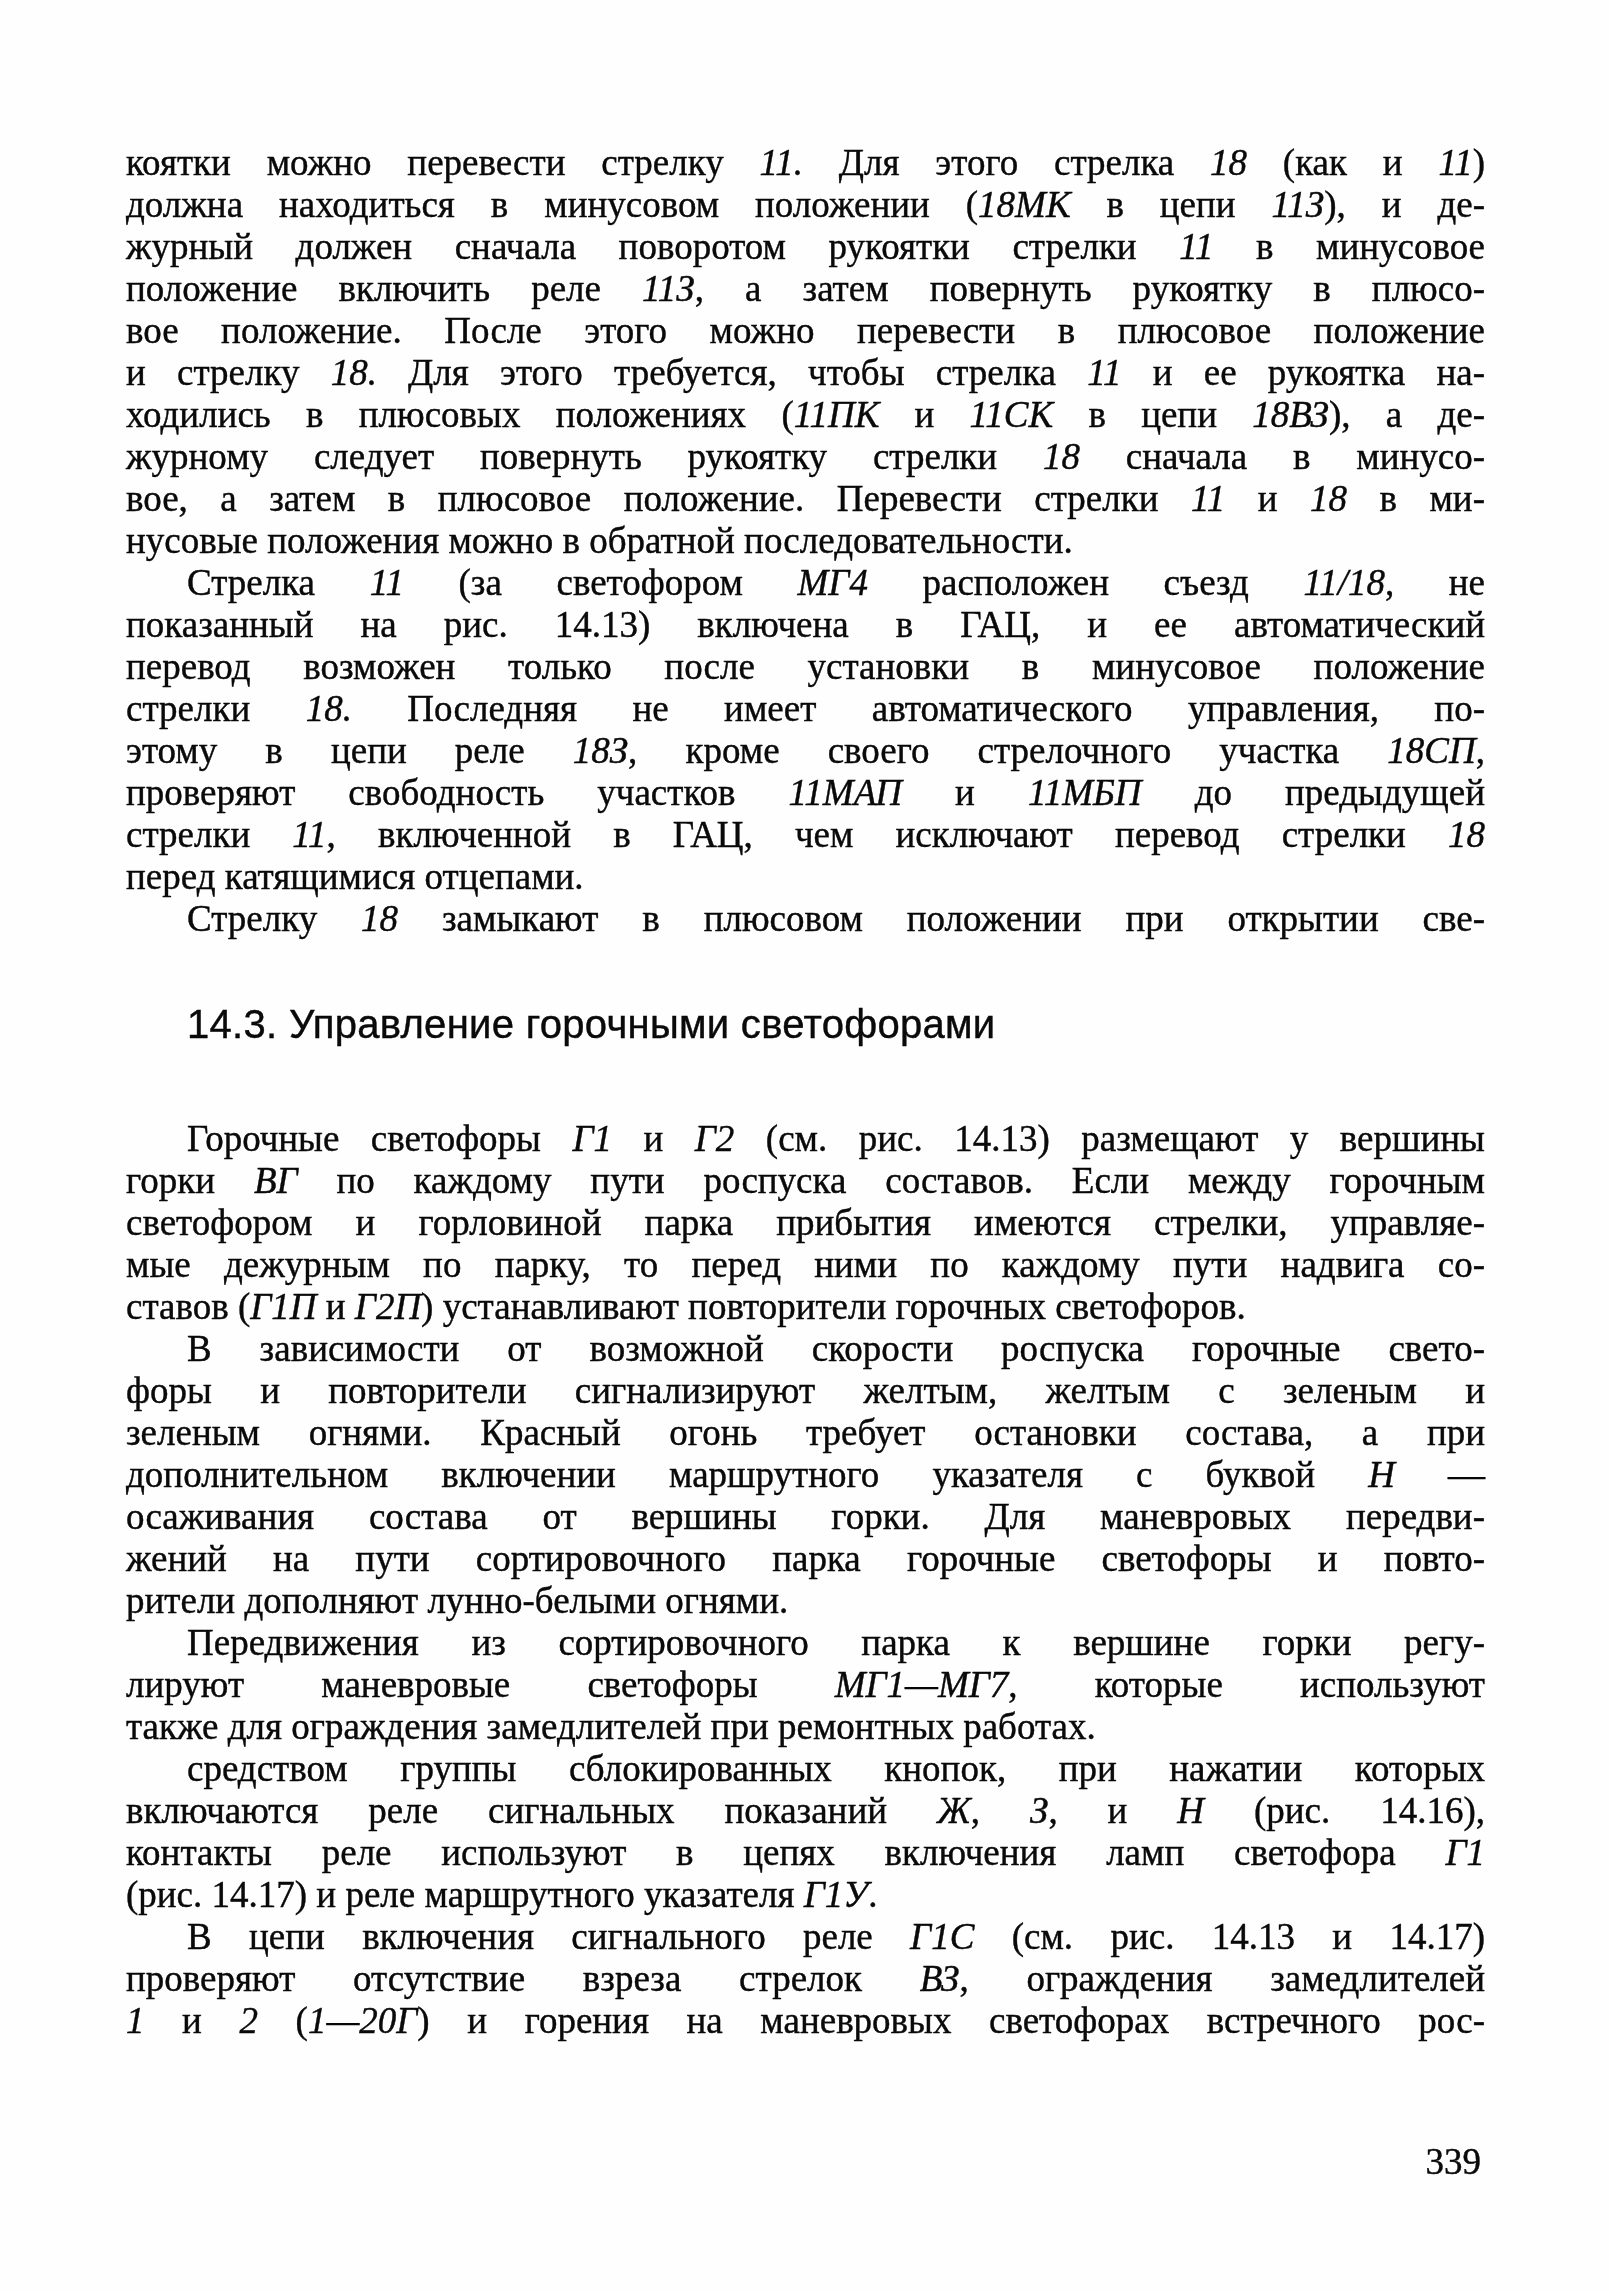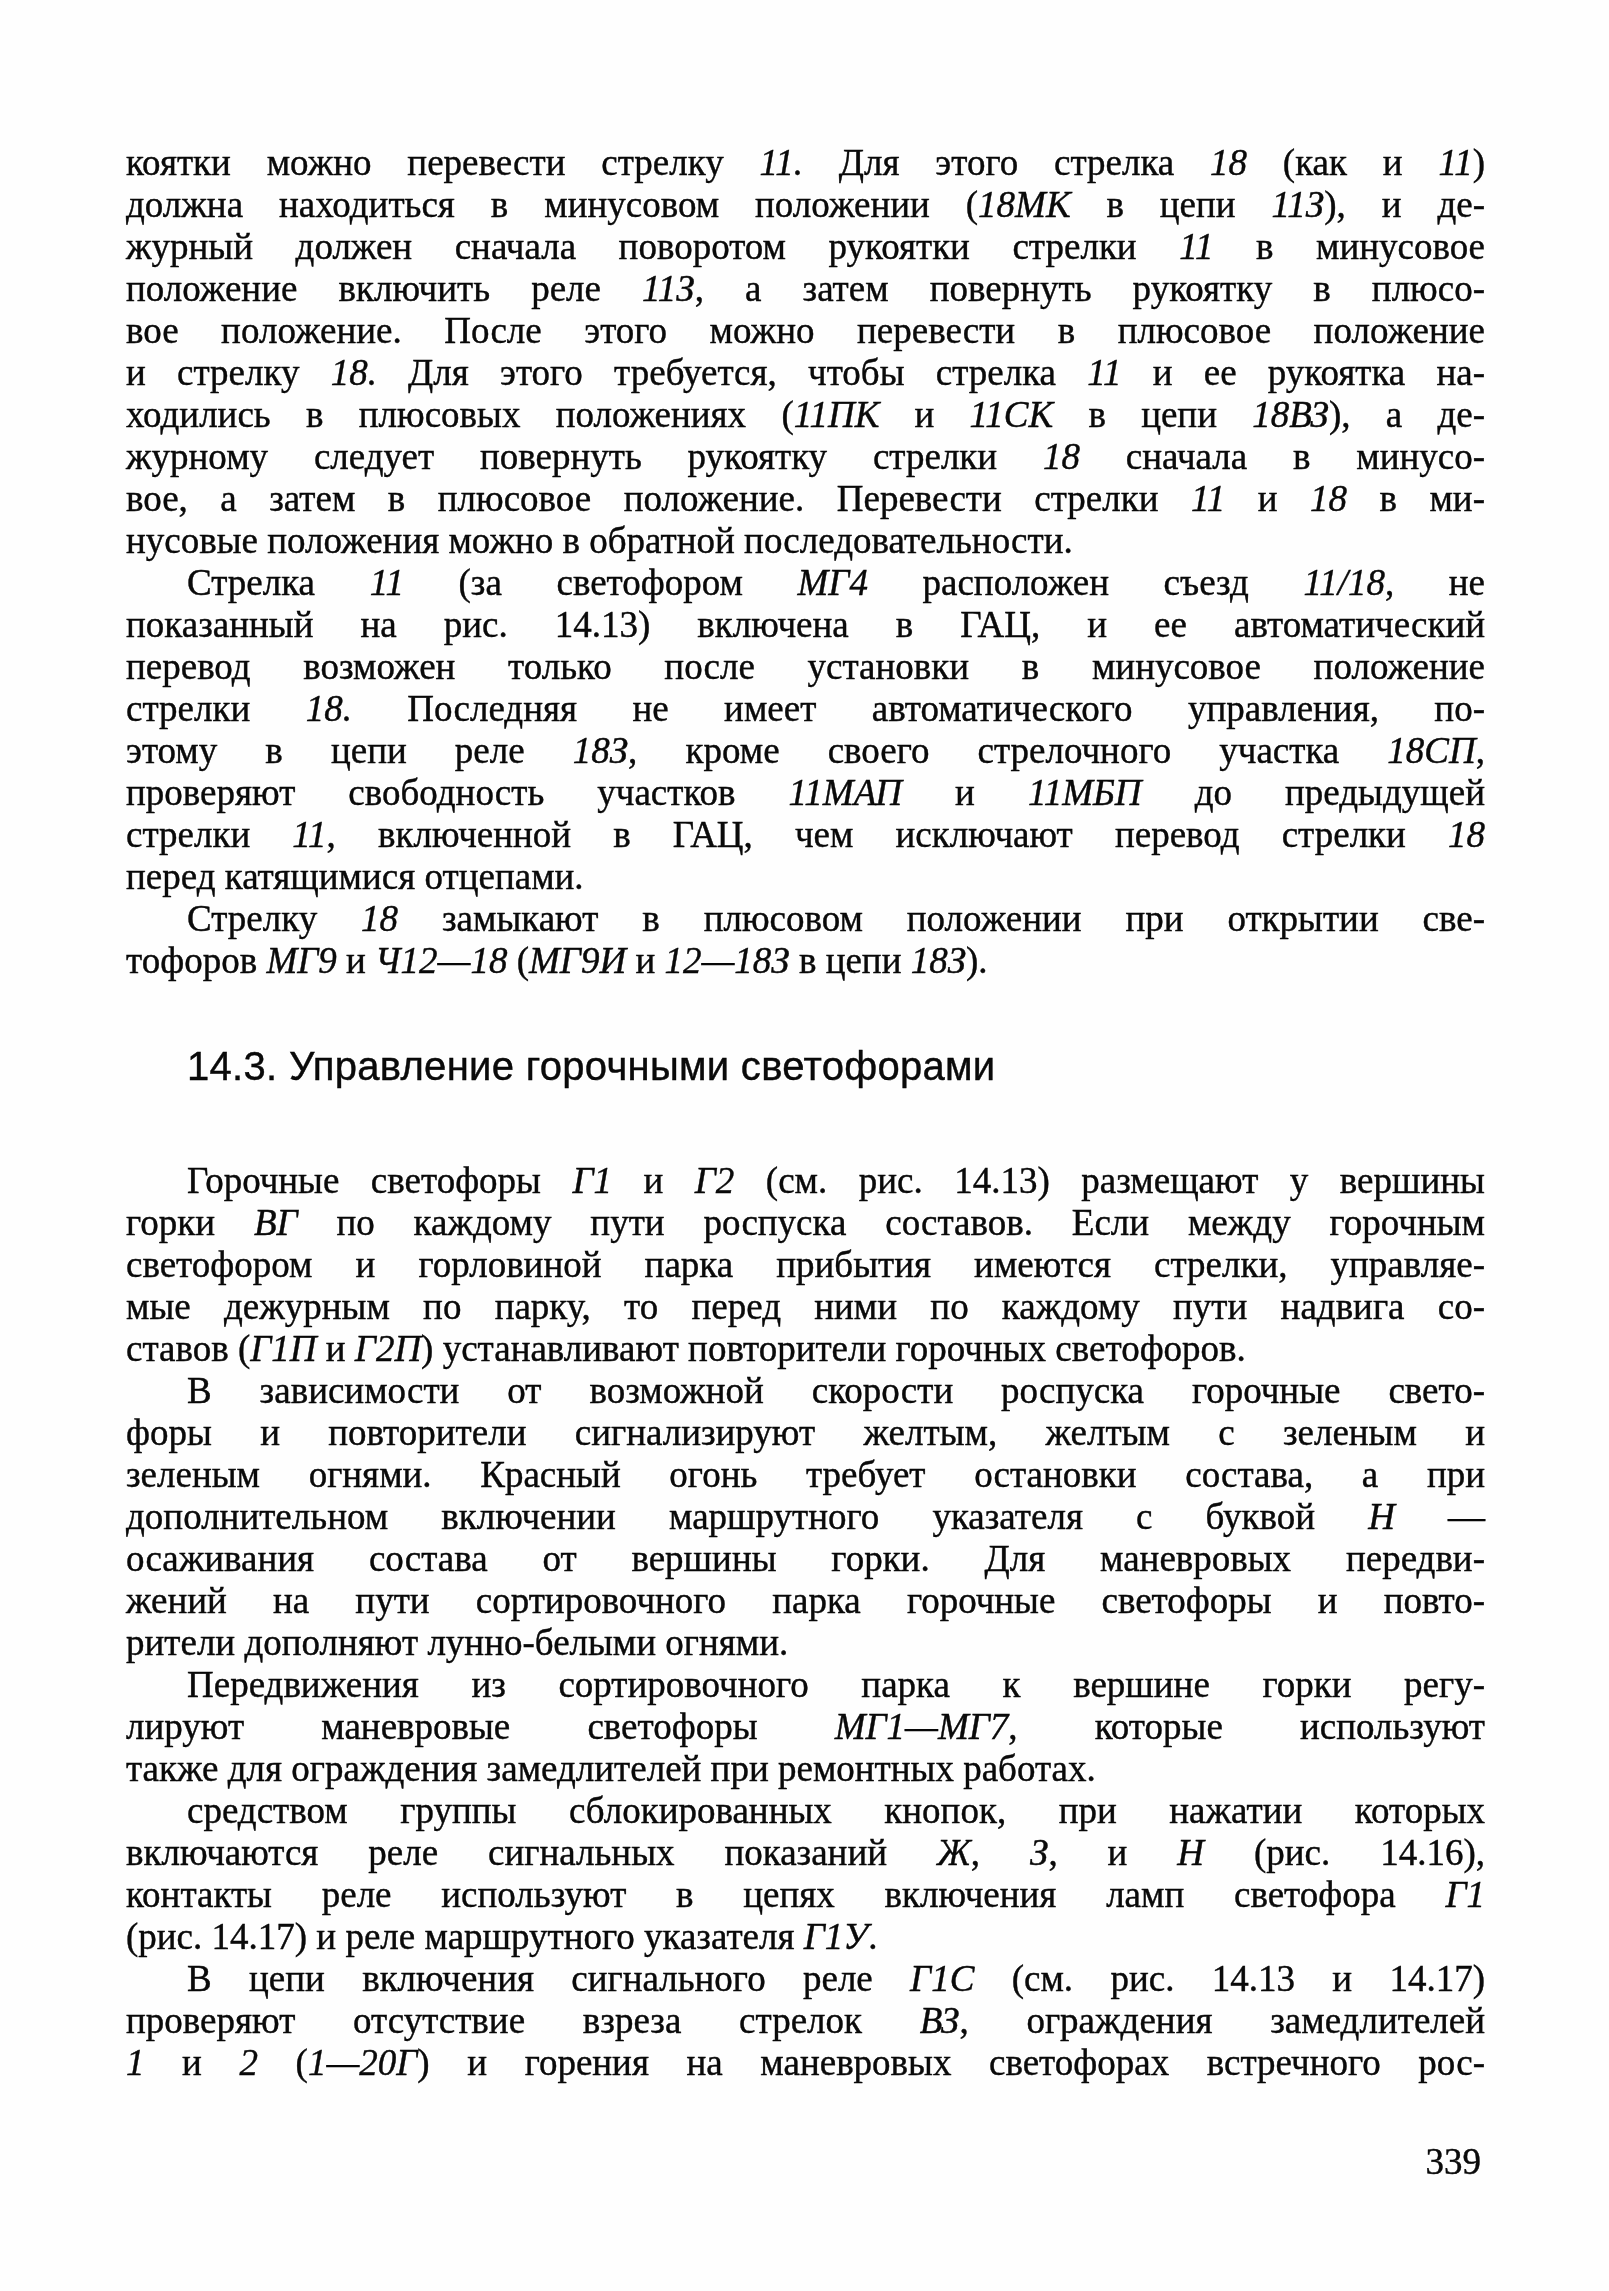--- a/index.html
+++ b/index.html
@@ -74,21 +74,20 @@
           <div class="line"><span>показанный на рис. 14.13) включена в ГАЦ, и ее автоматический</span></div>
           <div class="line"><span>перевод возможен только после установки в минусовое положение</span></div>
           <div class="line"><span>стрелки </span><span class="em">18.</span><span> Последняя не имеет автоматического управления, по-</span></div>
           <div class="line"><span>этому в цепи реле </span><span class="em">18З</span><span>, кроме своего стрелочного участка </span><span class="em">18СП</span><span>,</span></div>
           <div class="line"><span>проверяют свободность участков </span><span class="em">11МАП</span><span> и </span><span class="em">11МБП</span><span> до предыдущей</span></div>
           <div class="line"><span>стрелки </span><span class="em">11</span><span>, включенной в ГАЦ, чем исключают перевод стрелки </span><span class="em">18</span></div>
           <div class="line last"><span>перед катящимися отцепами.</span></div>
         </div>
         <div class="para indent">
           <div class="line"><span>Стрелку </span><span class="em">18</span><span> замыкают в плюсовом положении при открытии све-</span></div>
-          <div class="line last"><span>тофоров </span><span class="em">МГ9</span><span> и </span><span class="em">Ч12—18</span><span> (</span><span class="em">МГ9И</span><span> и </span><span class="em">12—18З</span><span> в цепи </span><span class="em">18З</span><span>).</span></div>
         </div>
       </div>
     <h2 class="heading">14.3. Управление горочными светофорами</h2>
     <div class="pgroup">
         <div class="para indent">
           <div class="line"><span>Горочные светофоры </span><span class="em">Г1</span><span> и </span><span class="em">Г2</span><span> (см. рис. 14.13) размещают у вершины</span></div>
           <div class="line"><span>горки </span><span class="em">ВГ</span><span> по каждому пути роспуска составов. Если между горочным</span></div>
           <div class="line"><span>светофором и горловиной парка прибытия имеются стрелки, управляе-</span></div>
           <div class="line"><span>мые дежурным по парку, то перед ними по каждому пути надвига со-</span></div>
           <div class="line last"><span>ставов (</span><span class="em">Г1П</span><span> и </span><span class="em">Г2П</span><span>) устанавливают повторители горочных светофоров.</span></div>

